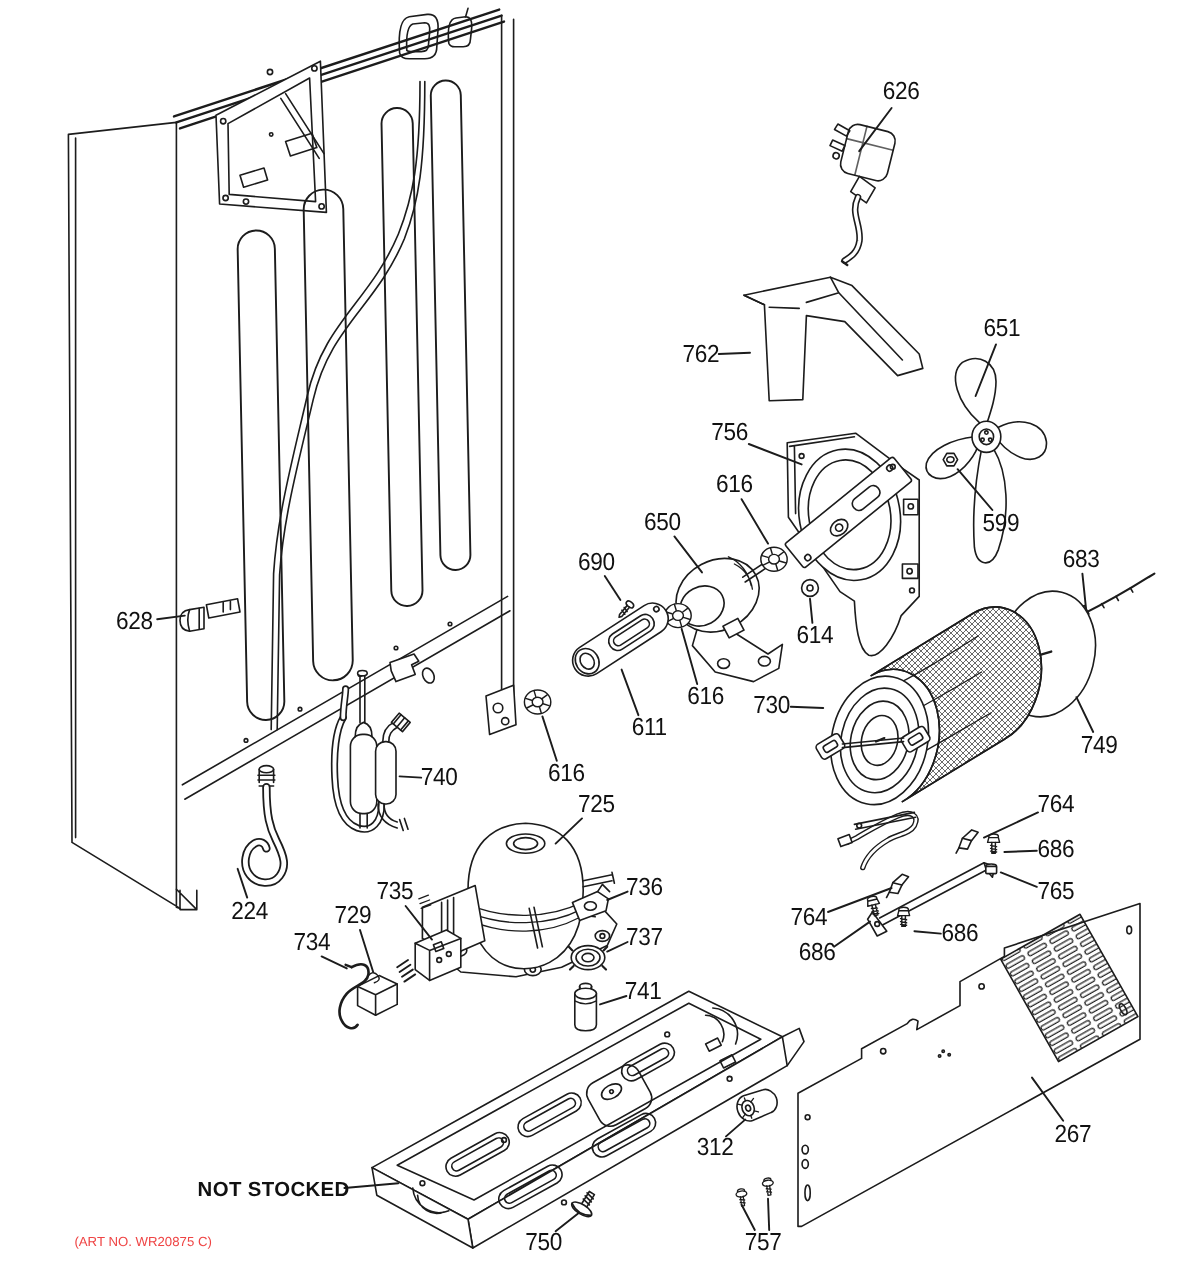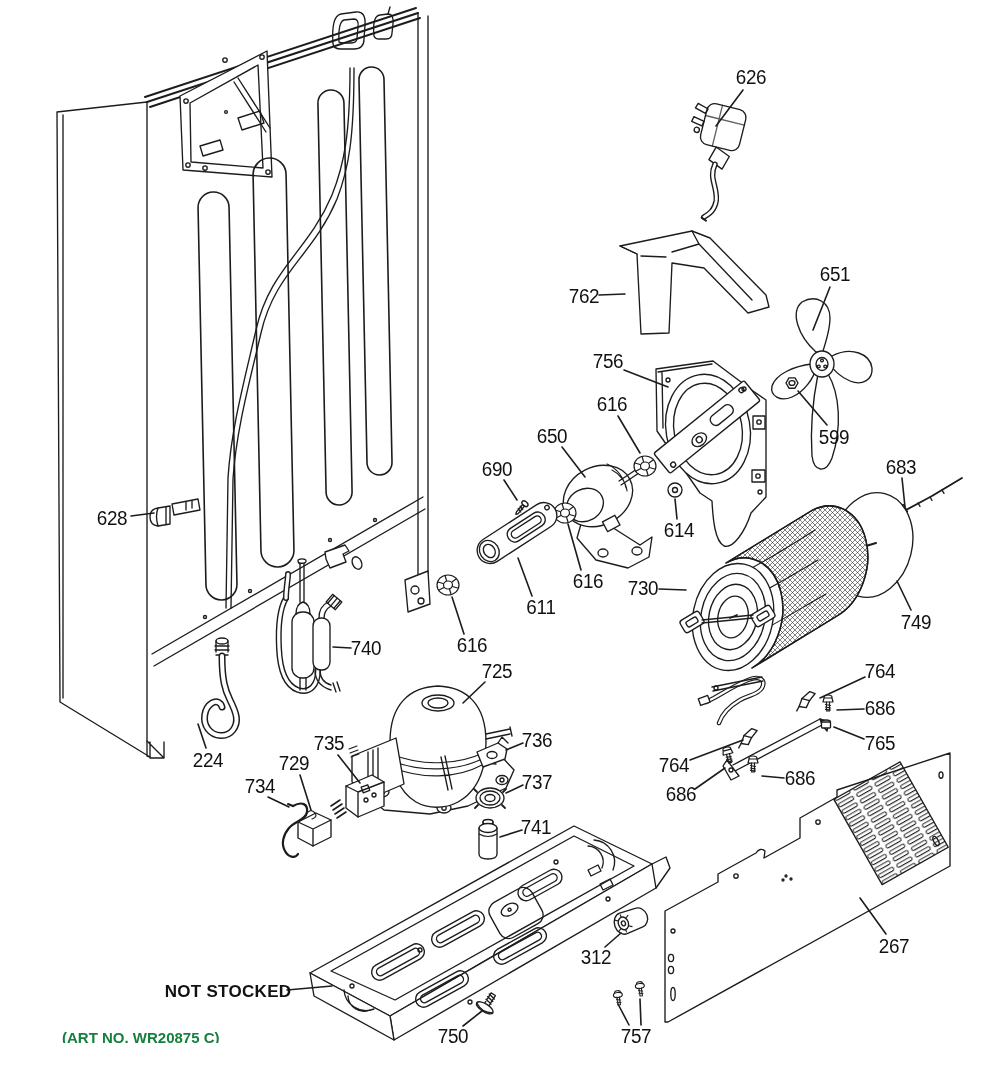--- a/index.html
+++ b/index.html
@@ -3,21 +3,21 @@
 <meta charset="utf-8">
 <style>
   html,body{margin:0;padding:0;background:#fff;}
   .stage{position:relative;width:1000px;height:1043px;background:#fff;overflow:hidden;
          font-family:"Liberation Sans", sans-serif;}
   .stage svg{position:absolute;left:0;top:0;}
   #callout-layer{position:absolute;left:0;top:0;width:100%;height:100%;pointer-events:none;}
   .callout{position:absolute;transform:translate(-50%,-50%) scaleX(.92);
            font-size:20.5px;color:#111;letter-spacing:-.3px;white-space:nowrap;line-height:1;}
   .callout.text{font-weight:700;font-size:17px;letter-spacing:.3px;transform:translate(-50%,-50%);}
-  .footer-note{position:absolute;font-weight:700;font-size:15px;color:#15803d;white-space:nowrap;}
+  .footer-note{position:absolute;font-weight:400;font-size:11px;color:#ef4444;white-space:nowrap;}
 </style>
 </head>
 <body>
 
 <div class="stage">
 
 <svg id="diagram-svg" width="1000" height="1067" viewBox="0 0 1000 1067">
   <defs>
     <pattern id="louver" patternUnits="userSpaceOnUse" width="21" height="7.4">
       <rect x="1" y="1.6" width="17" height="3.6" rx="1.8" fill="none" stroke="#1c1c1c" stroke-width="1"></rect>

